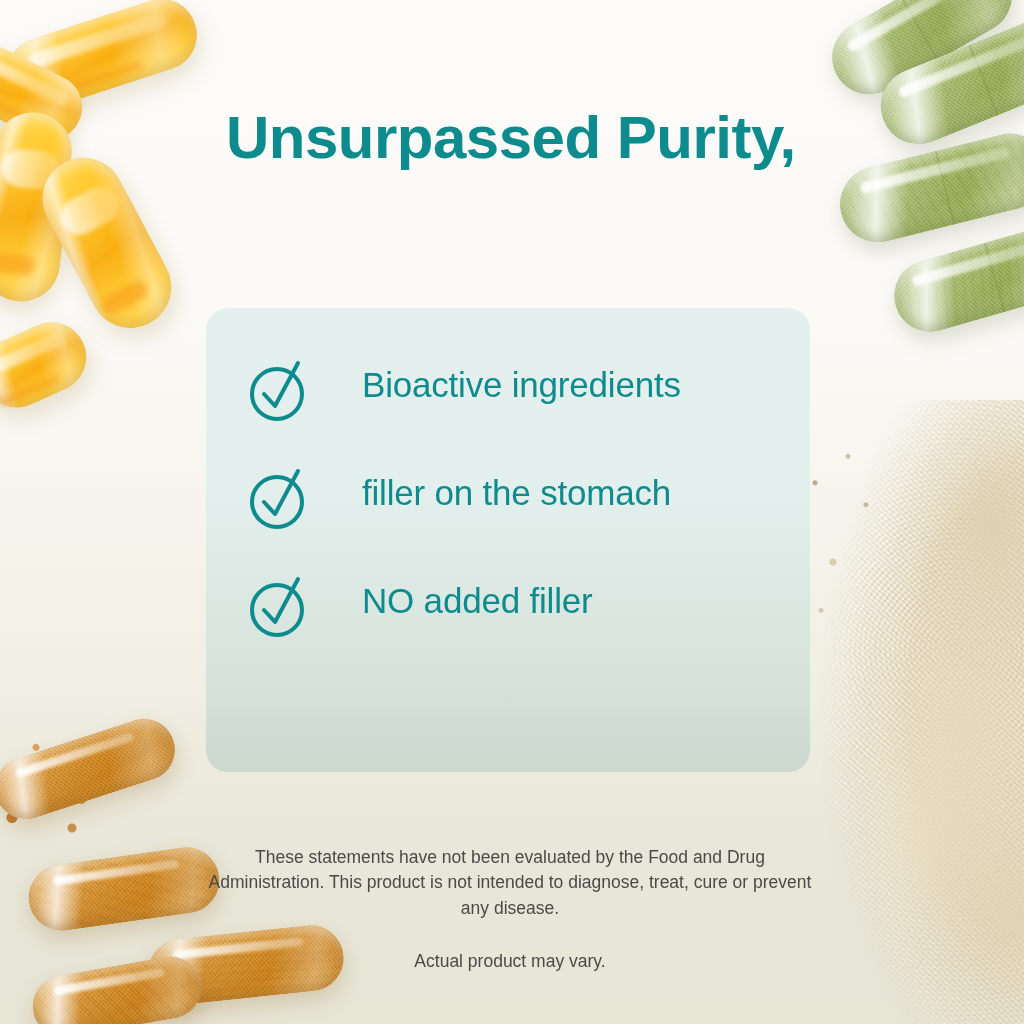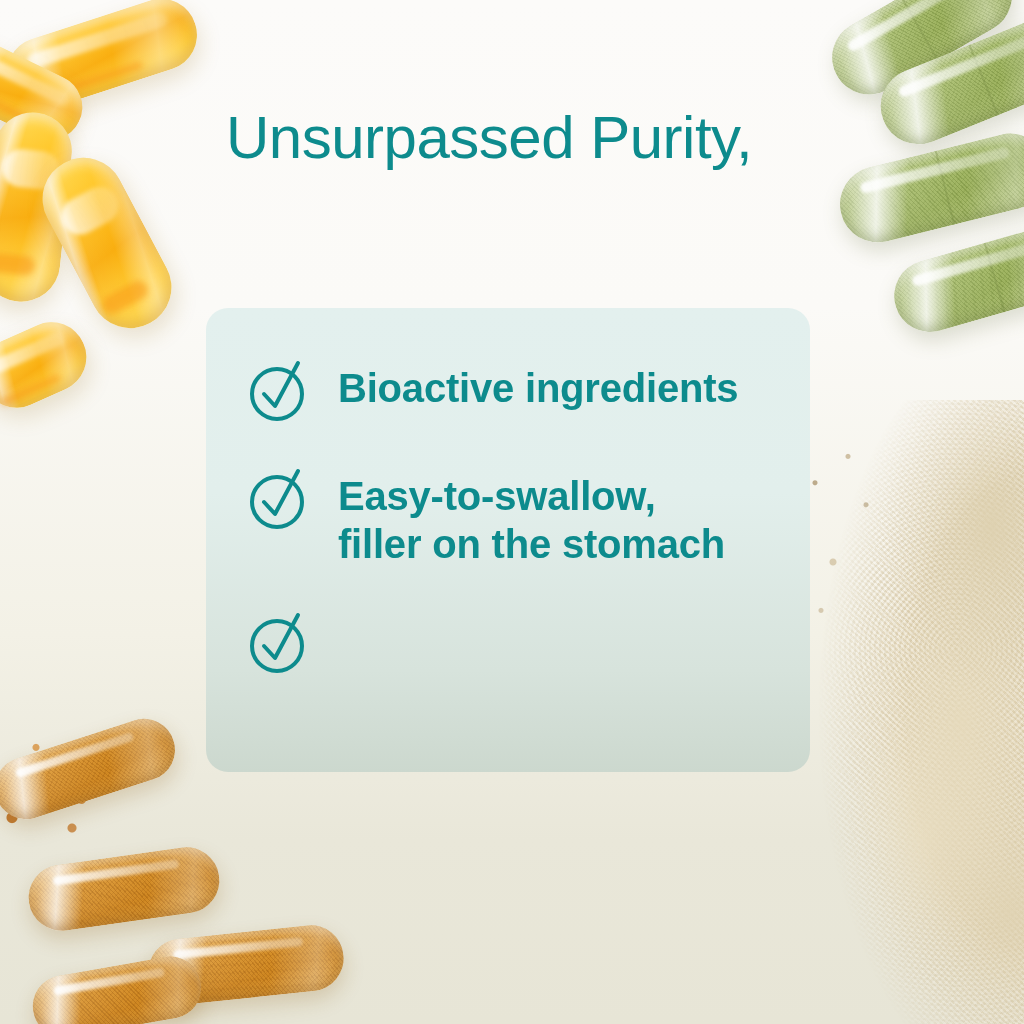--- a/index.html
+++ b/index.html
@@ -112,40 +112,40 @@
       radial-gradient(circle at 40% 12%, rgba(180,156,112,.6) 0 2px, rgba(255,255,255,0) 3px),
       radial-gradient(circle at 8% 46%, rgba(170,146,104,.55) 0 2px, rgba(255,255,255,0) 3px),
       radial-gradient(circle at 30% 60%, rgba(190,166,120,.5) 0 3px, rgba(255,255,255,0) 4px),
       radial-gradient(circle at 52% 34%, rgba(160,136,92,.5) 0 2px, rgba(255,255,255,0) 3px),
       radial-gradient(circle at 22% 82%, rgba(178,152,108,.45) 0 2px, rgba(255,255,255,0) 3px);
   }
 
   
   .headline{
     position:absolute;left:226px;top:106px;width:600px;
-    color:#0d8b8d;font-weight:normal;font-size:60px;line-height:1.08;
+    color:#0d8b8d;font-weight:bold;font-size:60px;line-height:1.08;
     letter-spacing:-.5px;
   }
   .headline .l2{display:block;}
 
   .panel{
     position:absolute;left:206px;top:308px;width:604px;height:464px;
     border-radius:22px;
     background:linear-gradient(to bottom,#e3f0ee 0%,#e2efec 40%,#d7e3dc 78%,#ccd8ce 100%);
   }
 
   .benefits{
     position:absolute;left:248px;top:358px;width:560px;
   }
   .benefit{display:flex;align-items:flex-start;margin-bottom:42px;}
   .benefit:last-child{margin-bottom:0;}
   .check{width:64px;height:66px;flex:0 0 64px;margin-right:26px;}
   .benefit-text{
-    color:#0d8b8d;font-weight:bold;font-size:40px;line-height:1.2;
-    padding-top:6px;letter-spacing:-.2px;
+    color:#0d8b8d;font-weight:normal;font-size:35px;line-height:1.2;
+    padding-top:6px;letter-spacing:-.2px;margin-left:24px;
   }
   .benefit-text .l2{display:block;}
 
   .disclaimer{
     position:absolute;left:200px;top:845px;width:620px;text-align:center;
     color:#4a4a48;font-size:17.5px;line-height:1.45;
   }
   .disclaimer .vary{margin-top:28px;display:block;}
 </style>
 </head>
@@ -210,32 +210,36 @@
     </div>
 
     <div class="benefit">
       <span class="check">
         <svg viewBox="0 0 64 66" width="64" height="66" aria-hidden="true">
           <circle cx="29" cy="36" r="25" fill="none" stroke="#0d8b8d" stroke-width="4"></circle>
           <path d="M16 36 L27 48 L50 5" fill="none" stroke="#0d8b8d" stroke-width="4" stroke-linecap="round" stroke-linejoin="round"></path>
         </svg>
       </span>
       <span class="benefit-text">
-        <span>Easy-to-swallow,</span>
         <span class="l2">filler on the stomach</span>
       </span>
     </div>
 
     <div class="benefit">
       <span class="check">
         <svg viewBox="0 0 64 66" width="64" height="66" aria-hidden="true">
           <circle cx="29" cy="36" r="25" fill="none" stroke="#0d8b8d" stroke-width="4"></circle>
           <path d="M16 36 L27 48 L50 5" fill="none" stroke="#0d8b8d" stroke-width="4" stroke-linecap="round" stroke-linejoin="round"></path>
         </svg>
       </span>
       <span class="benefit-text">
+        <span>NO added filler</span>
       </span>
     </div>
 
   </div>
 
+  <div class="disclaimer">
+    <span>These statements have not been evaluated by the Food and Drug Administration. This product is not intended to diagnose, treat, cure or prevent any disease.</span>
+    <span class="vary">Actual product may vary.</span>
+  </div>
 
 </div>
 
 </body></html>

